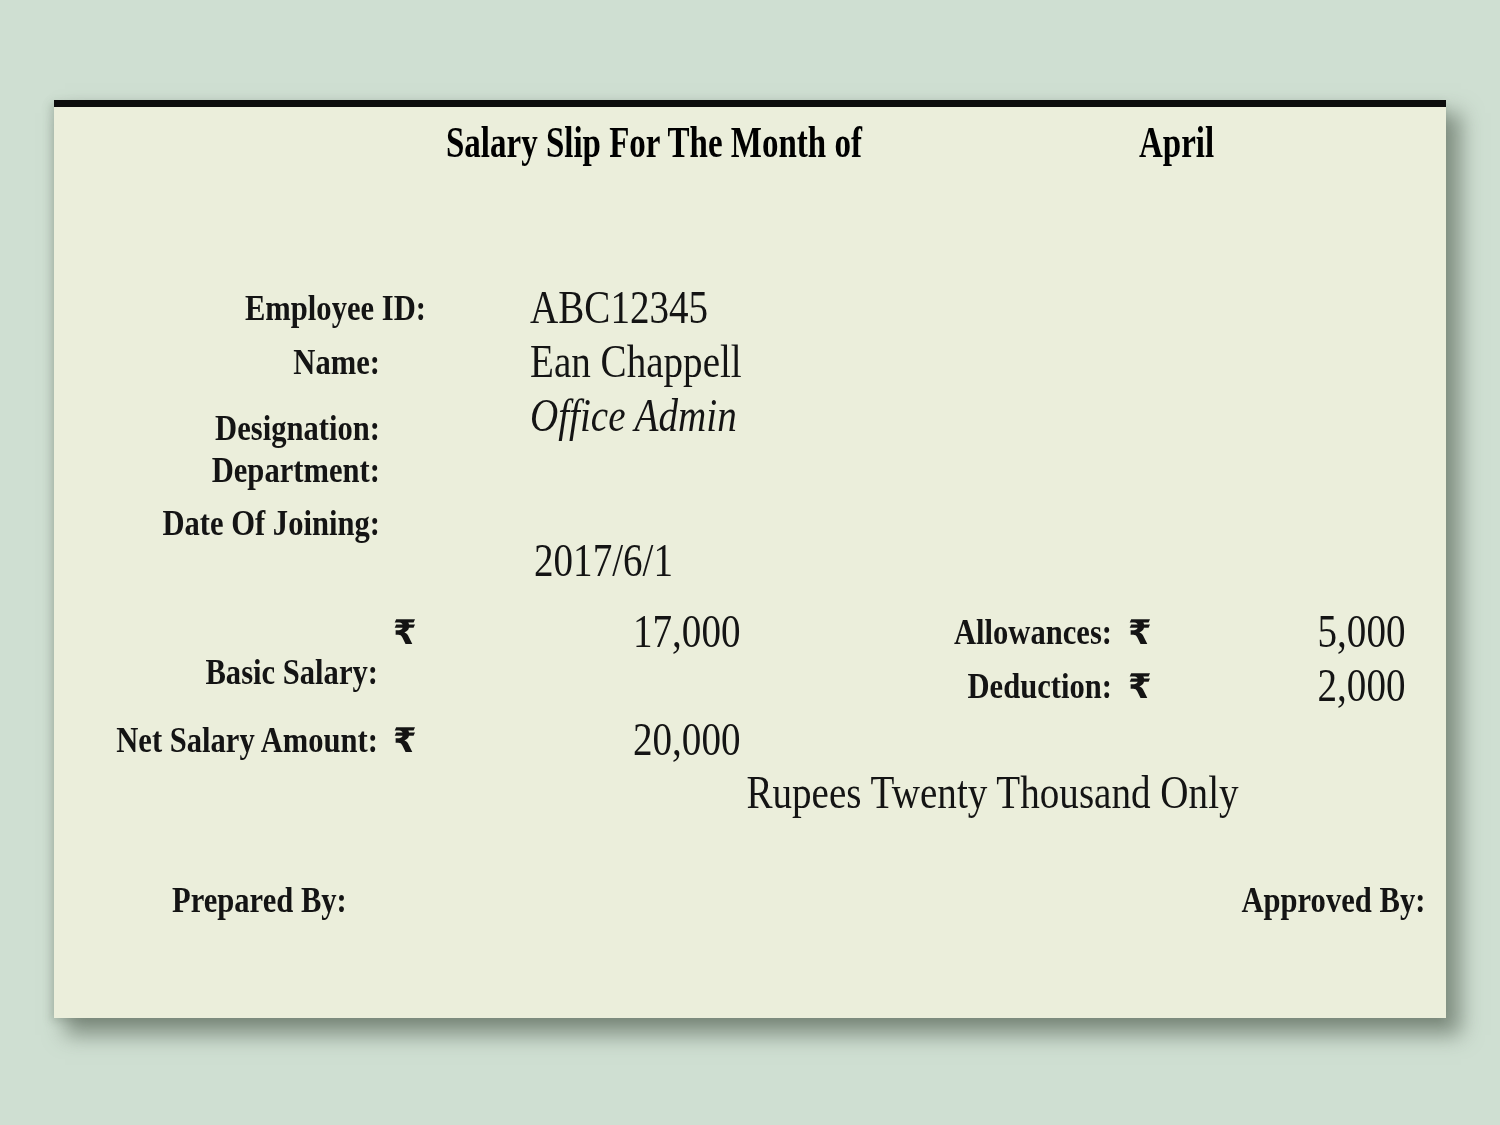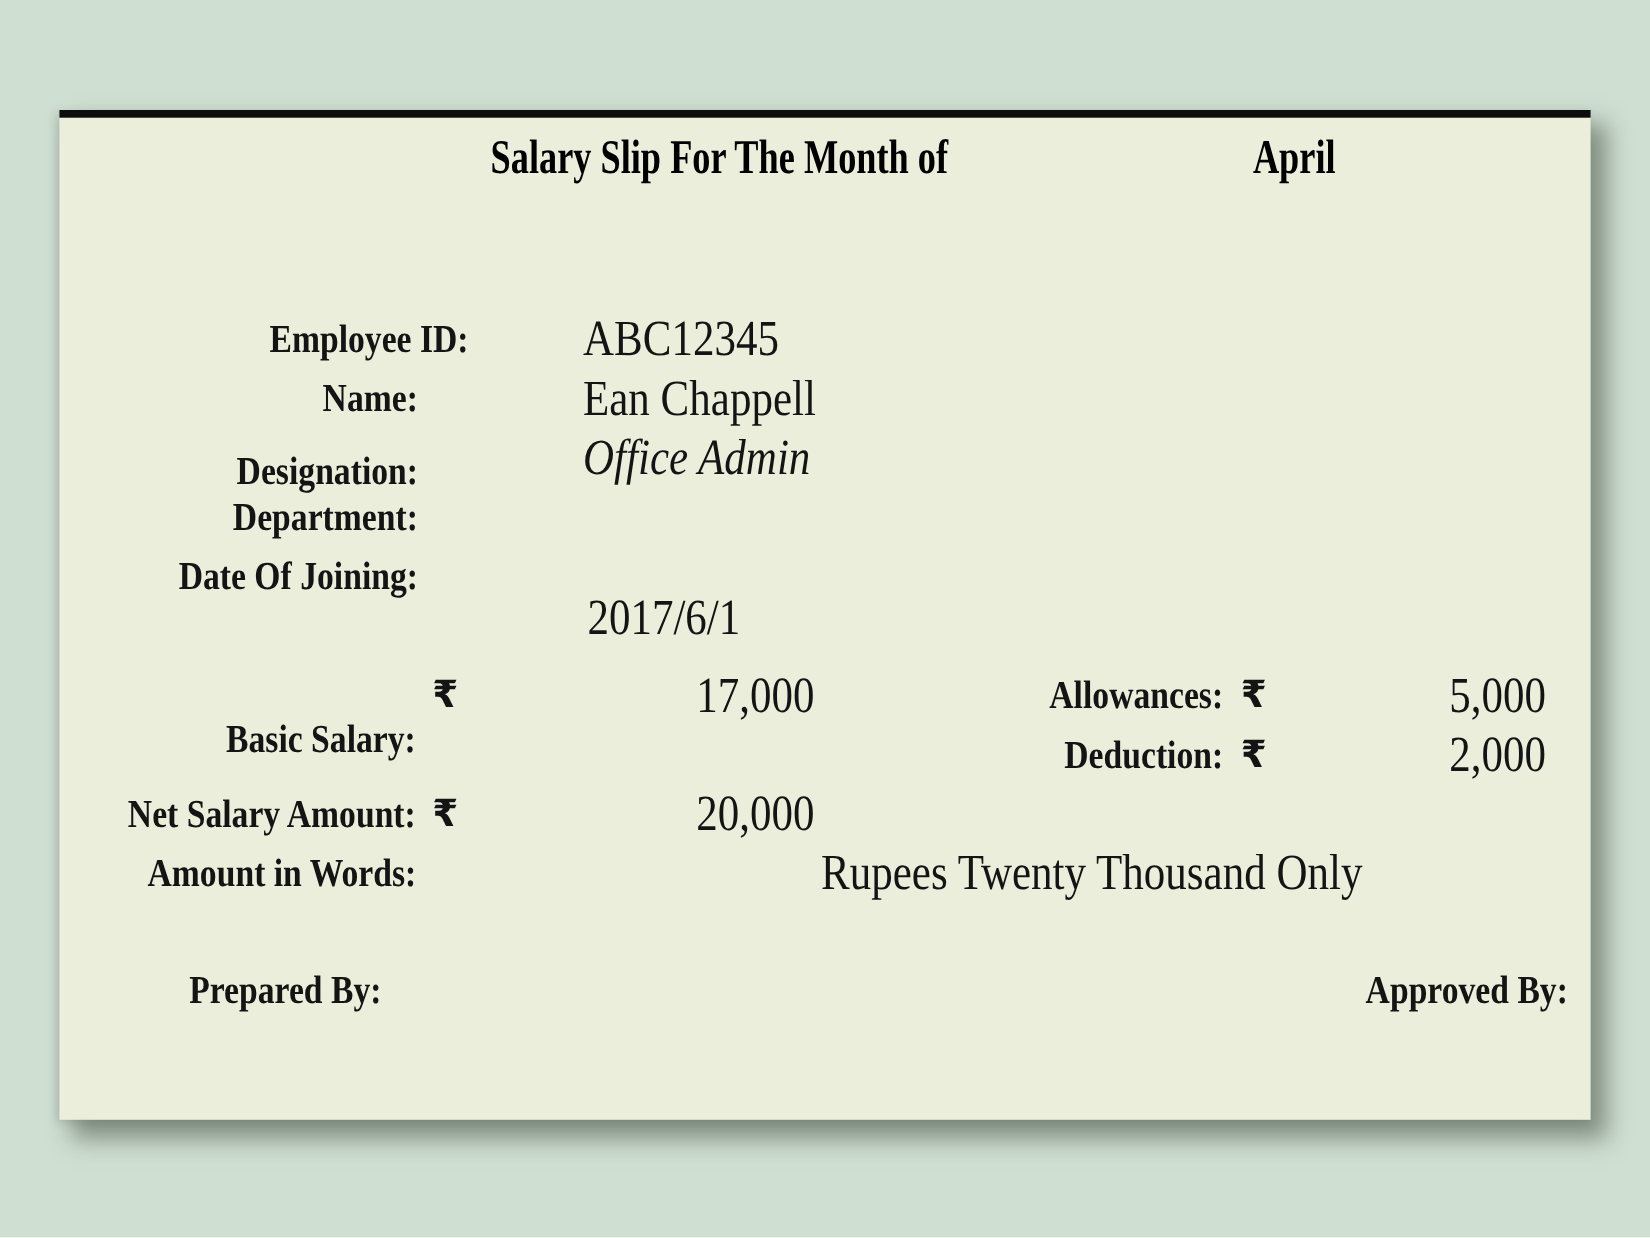--- a/index.html
+++ b/index.html
@@ -135,23 +135,20 @@
     </div>
 
     <div class="abs b al-r" style="left:0; top:613px; width:324px;">
       <span class="cx">Net Salary Amount:</span>
     </div>
     <div class="rupee" style="left:339px; top:613px;">₹</div>
     <div class="abs al-r" style="left:360px; top:613px; width:326px;">
       <span class="cx">20,000</span>
     </div>
 
-    <div class="abs b al-r" style="left:0; top:666px; width:324px;">
-      <span class="cx">Amount in Words:</span>
-    </div>
     <div class="abs al-c" style="left:500px; top:666px; width:876px;">
       <span class="cx">Rupees Twenty Thousand Only</span>
     </div>
 
     <div class="abs b" style="left:118px; top:773px;">
       <span class="cx">Prepared By:</span>
     </div>
     <div class="abs b al-r" style="left:1071px; top:773px; width:300px;">
       <span class="cx">Approved By:</span>
     </div>

